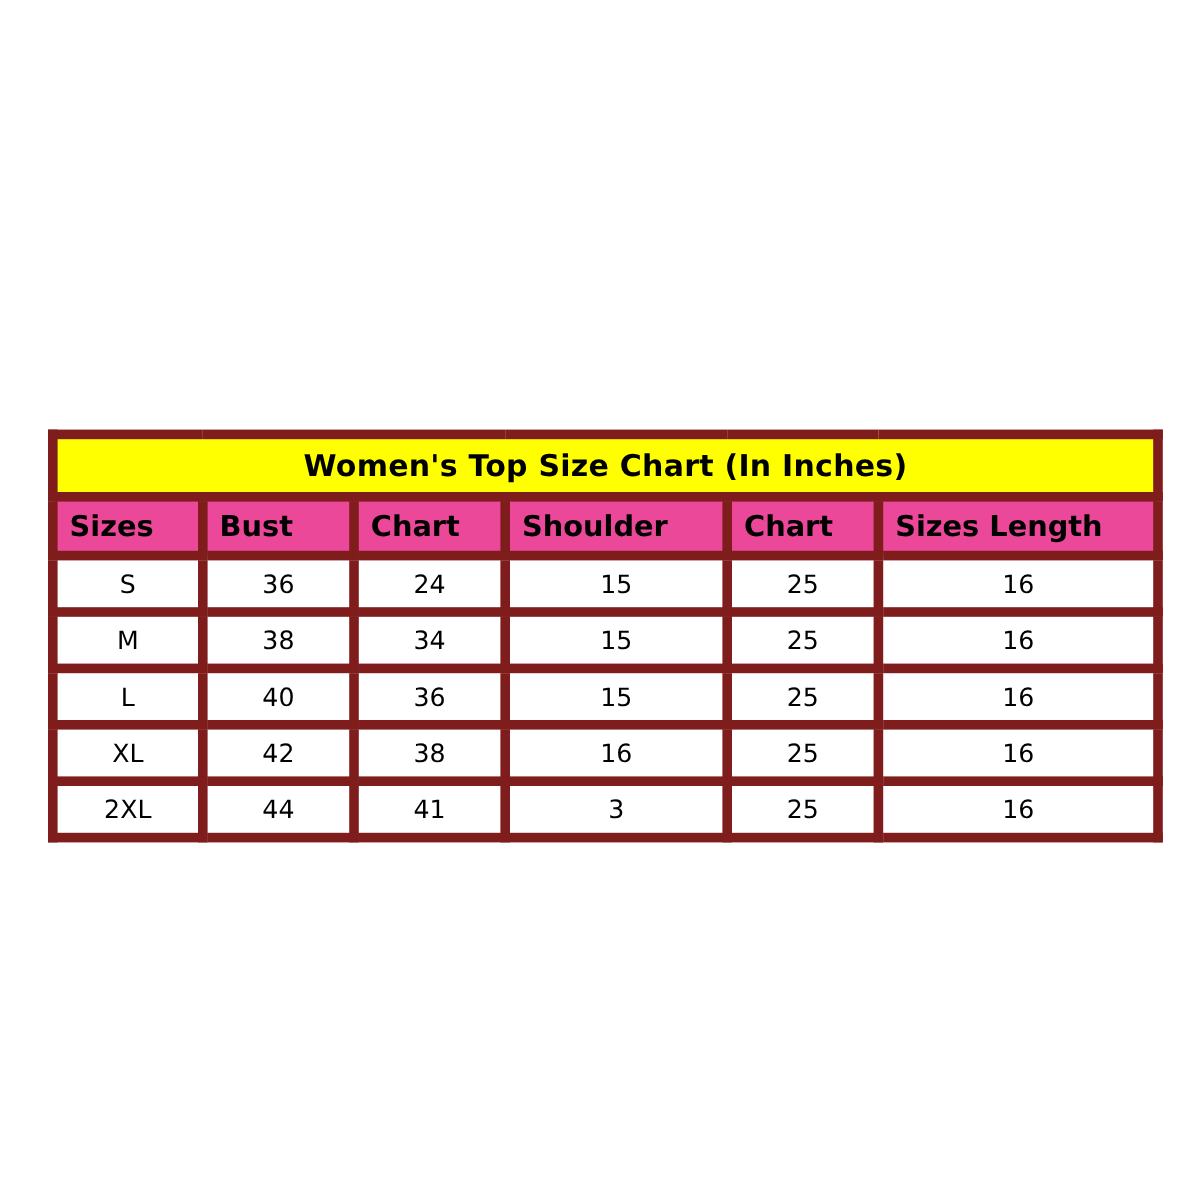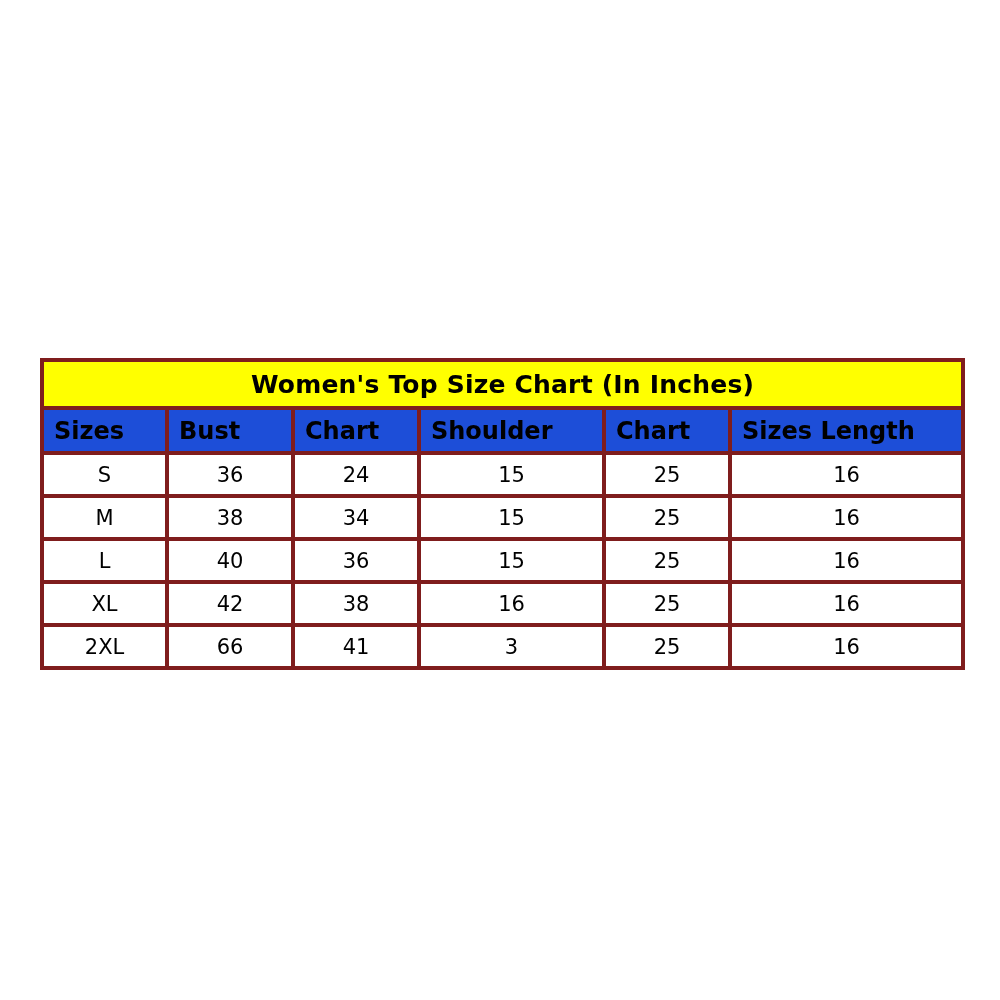--- a/index.html
+++ b/index.html
@@ -23,40 +23,40 @@
   }
 
   table.size-chart {
     border-collapse: collapse;
     width: 100%;
     table-layout: fixed;
   }
 
   table.size-chart td,
   table.size-chart th {
-    border: 4px solid #7f1d1d;
+    border: 8px solid #7f1d1d;
     padding: 0;
     text-align: center;
     vertical-align: middle;
     color: #000000;
     margin-left: 32px;
   }
 
   
   tr.title-row td {
     background: #ffff00;
     font-size: 25px;
     font-weight: bold;
     height: 44px;
     letter-spacing: 0.2px;
   }
 
   
   tr.header-row th {
-    background: #1d4ed8;
+    background: #ec4899;
     font-size: 24px;
     font-weight: bold;
     height: 41px;
     text-align: left;
     padding-left: 10px;
   }
 
   
   tr.data-row td {
     background: #ffffff;
@@ -125,21 +125,21 @@
       <tr class="data-row">
         <td>XL</td>
         <td>42</td>
         <td>38</td>
         <td>16</td>
         <td>25</td>
         <td>16</td>
       </tr>
       <tr class="data-row">
         <td>2XL</td>
-        <td>66</td>
+        <td>44</td>
         <td>41</td>
         <td>3</td>
         <td>25</td>
         <td>16</td>
       </tr>
     </tbody>
   </table>
 </div>
 
 </body></html>

